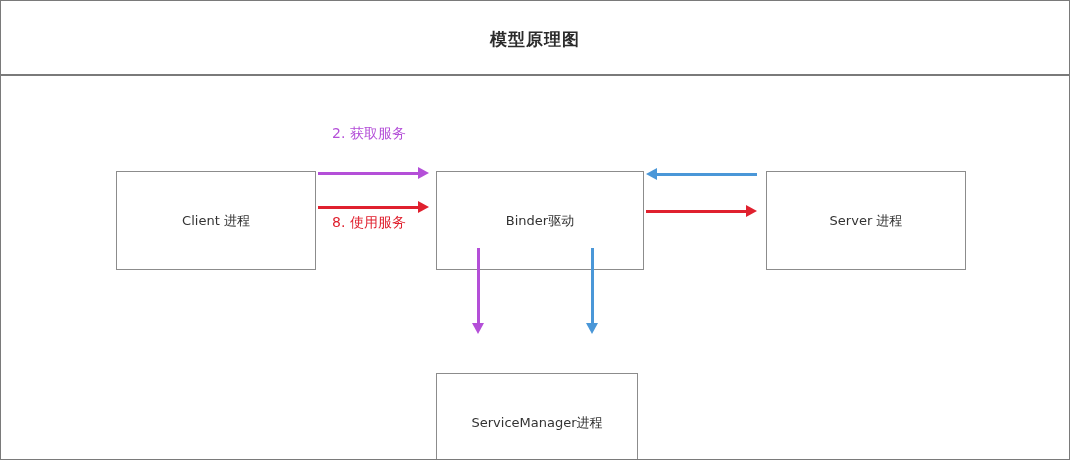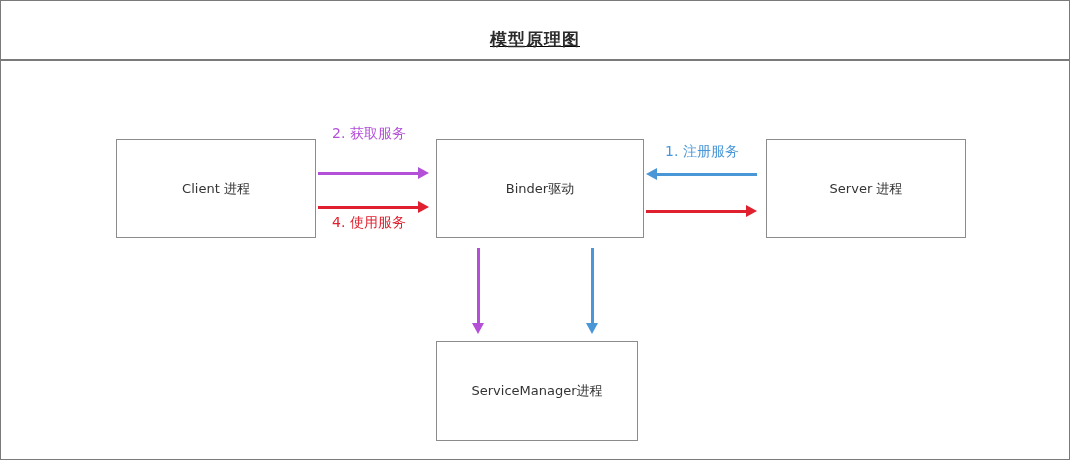--- a/index.html
+++ b/index.html
@@ -11,42 +11,42 @@
   .canvas {
     position: relative;
     width: 1070px; height: 460px;
     background: #ffffff;
     border: 1px solid #7a7a7a;
     overflow: hidden;
   }
   .header {
     position: absolute;
     left: 0; top: 0;
-    width: 100%; height: 60px;
+    width: 100%; height: 75px;
     border-bottom: 2px solid #7a7a7a;
-    text-decoration: underline;
   }
   .title {
     width: 100%;
     text-align: center;
     line-height: 77px;
     font-size: 17px;
     font-weight: bold;
     color: #2b2b2b;
     letter-spacing: 1px;
   }
   .node {
     position: absolute;
     border: 1px solid #8c8c8c;
     background: #ffffff;
     display: flex;
     align-items: center;
     justify-content: center;
     font-size: 13px;
     color: #333333;
+    margin-top: 32px;
   }
   .node-client  { left: 115px; top: 138px; width: 200px; height: 99px; }
   .node-binder  { left: 435px; top: 138px; width: 208px; height: 99px; }
   .node-server  { left: 765px; top: 138px; width: 200px; height: 99px; }
   .node-sm      { left: 435px; top: 340px; width: 202px; height: 100px; }
 
   .edge-label {
     position: absolute;
     width: 110px;
     text-align: center;
@@ -106,22 +106,21 @@
     <span>Binder驱动</span>
   </div>
   <div class="node node-server">
     <span>Server 进程</span>
   </div>
   <div class="node node-sm">
     <span>ServiceManager进程</span>
   </div>
 
   <div class="edge-label c-purple" style="left:313px; top:124px;">2. 获取服务</div>
-  <div class="edge-label c-red" style="left:313px; top:213px;">4. 使用服务</div>
-  <div class="edge-label c-blue" style="left:646px; top:142px;">1. 注册服务</div>
+  <div class="edge-label c-red" style="left:313px; top:213px;">8. 使用服务</div>
 
   <div class="arrow arrow-h to-right c-purple" style="left:317px; top:166px; width:111px;">
     <div class="line"></div>
     <div class="head"></div>
   </div>
 
   <div class="arrow arrow-h to-right c-red" style="left:317px; top:200px; width:111px;">
     <div class="line"></div>
     <div class="head"></div>
   </div>

